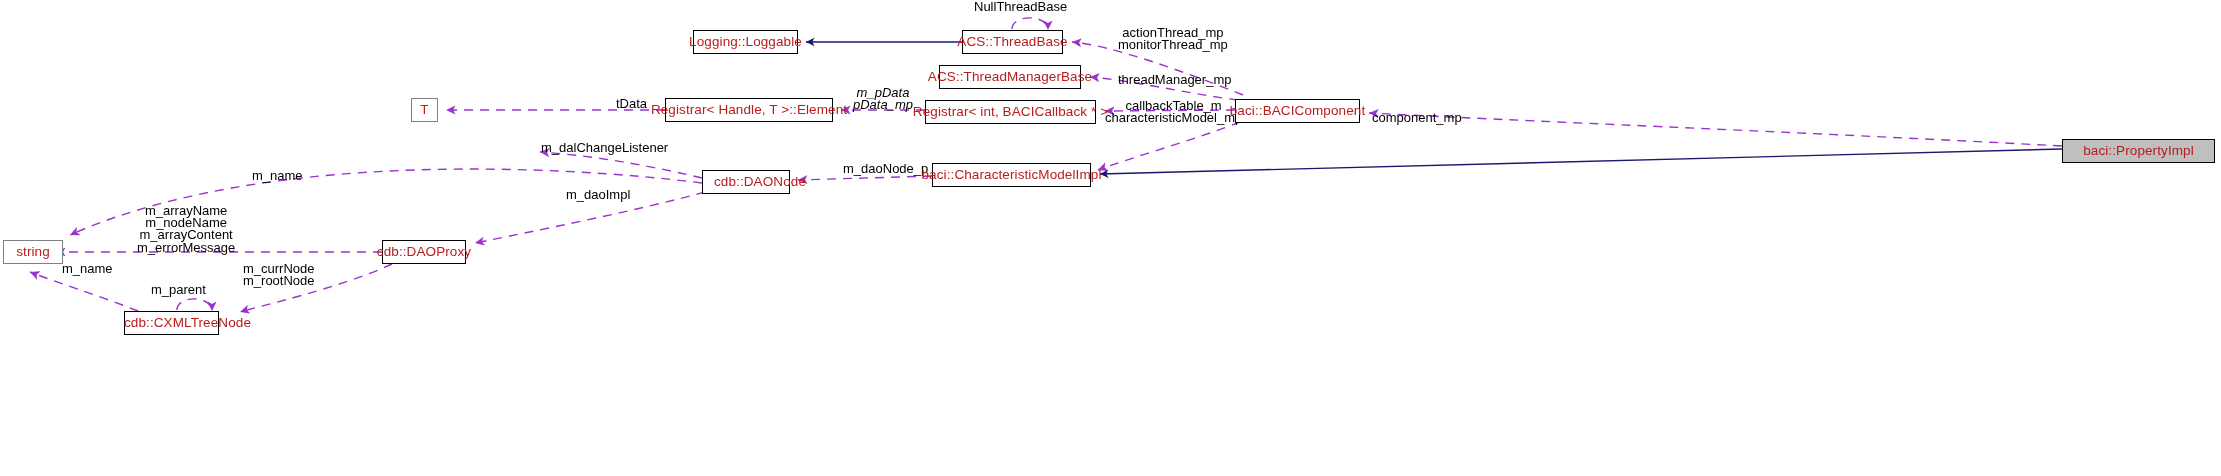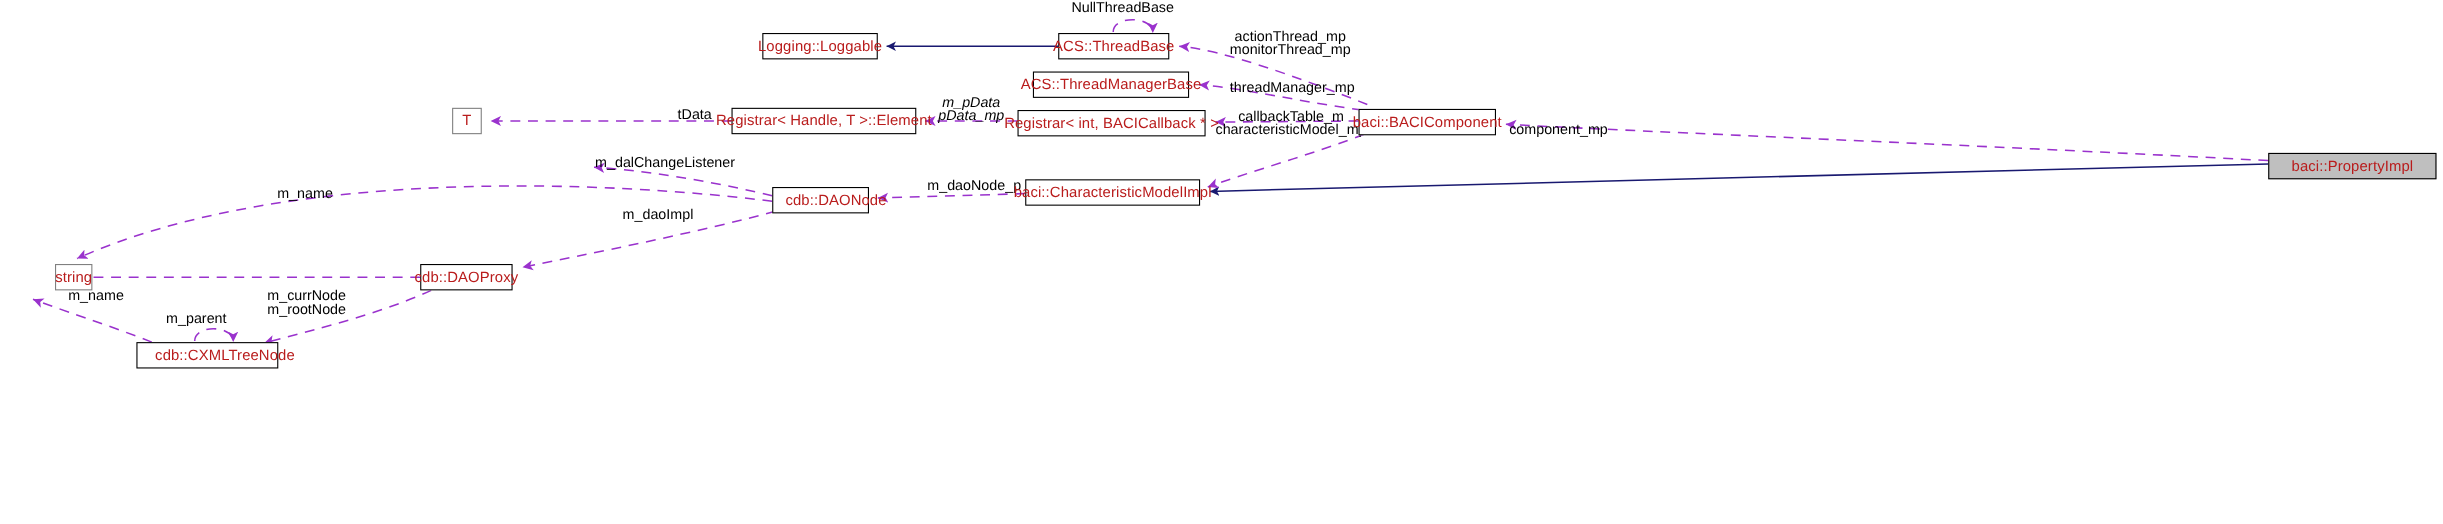--- a/index.html
+++ b/index.html
@@ -116,29 +116,29 @@
 
 
   <div class="node" style="left:702px;top:170px;width:88px;height:24px;padding-left:28px;">
     <span>cdb::DAONode</span>
   </div>
 
   <div class="node" style="left:932px;top:163px;width:159px;height:24px;">
     <span>baci::CharacteristicModelImpl</span>
   </div>
 
-  <div class="node gray-border" style="left:3px;top:240px;width:34px;height:24px;margin-left:47px;">
+  <div class="node gray-border" style="left:3px;top:240px;width:60px;height:24px;">
     <span>string</span>
   </div>
 
   <div class="node" style="left:382px;top:240px;width:84px;height:24px;">
     <span>cdb::DAOProxy</span>
   </div>
 
-  <div class="node" style="left:124px;top:311px;width:129px;height:24px;padding-left:32px;">
+  <div class="node" style="left:124px;top:311px;width:95px;height:24px;padding-left:32px;">
     <span>cdb::CXMLTreeNode</span>
   </div>
 
   <div class="elabel c" style="left:974px;top:1px;">NullThreadBase</div>
 
   <div class="elabel c" style="left:1118px;top:27px;">actionThread_mp
 monitorThread_mp</div>
 
   <div class="elabel c" style="left:1118px;top:74px;">threadManager_mp</div>
 
@@ -153,20 +153,24 @@
   <div class="elabel c" style="left:580px;top:98px;margin-left:36px;">tData</div>
 
   <div class="elabel l" style="left:541px;top:142px;">m_dalChangeListener</div>
 
   <div class="elabel l" style="left:843px;top:163px;">m_daoNode_p</div>
 
   <div class="elabel c" style="left:252px;top:170px;">m_name</div>
 
   <div class="elabel l" style="left:566px;top:189px;">m_daoImpl</div>
 
+  <div class="elabel c" style="left:137px;top:205px;">m_arrayName
+m_nodeName
+m_arrayContent
+m_errorMessage</div>
 
   <div class="elabel l" style="left:62px;top:263px;">m_name</div>
 
   <div class="elabel l" style="left:243px;top:263px;">m_currNode
 m_rootNode</div>
 
   <div class="elabel l" style="left:151px;top:284px;">m_parent</div>
 
 </div>
 

